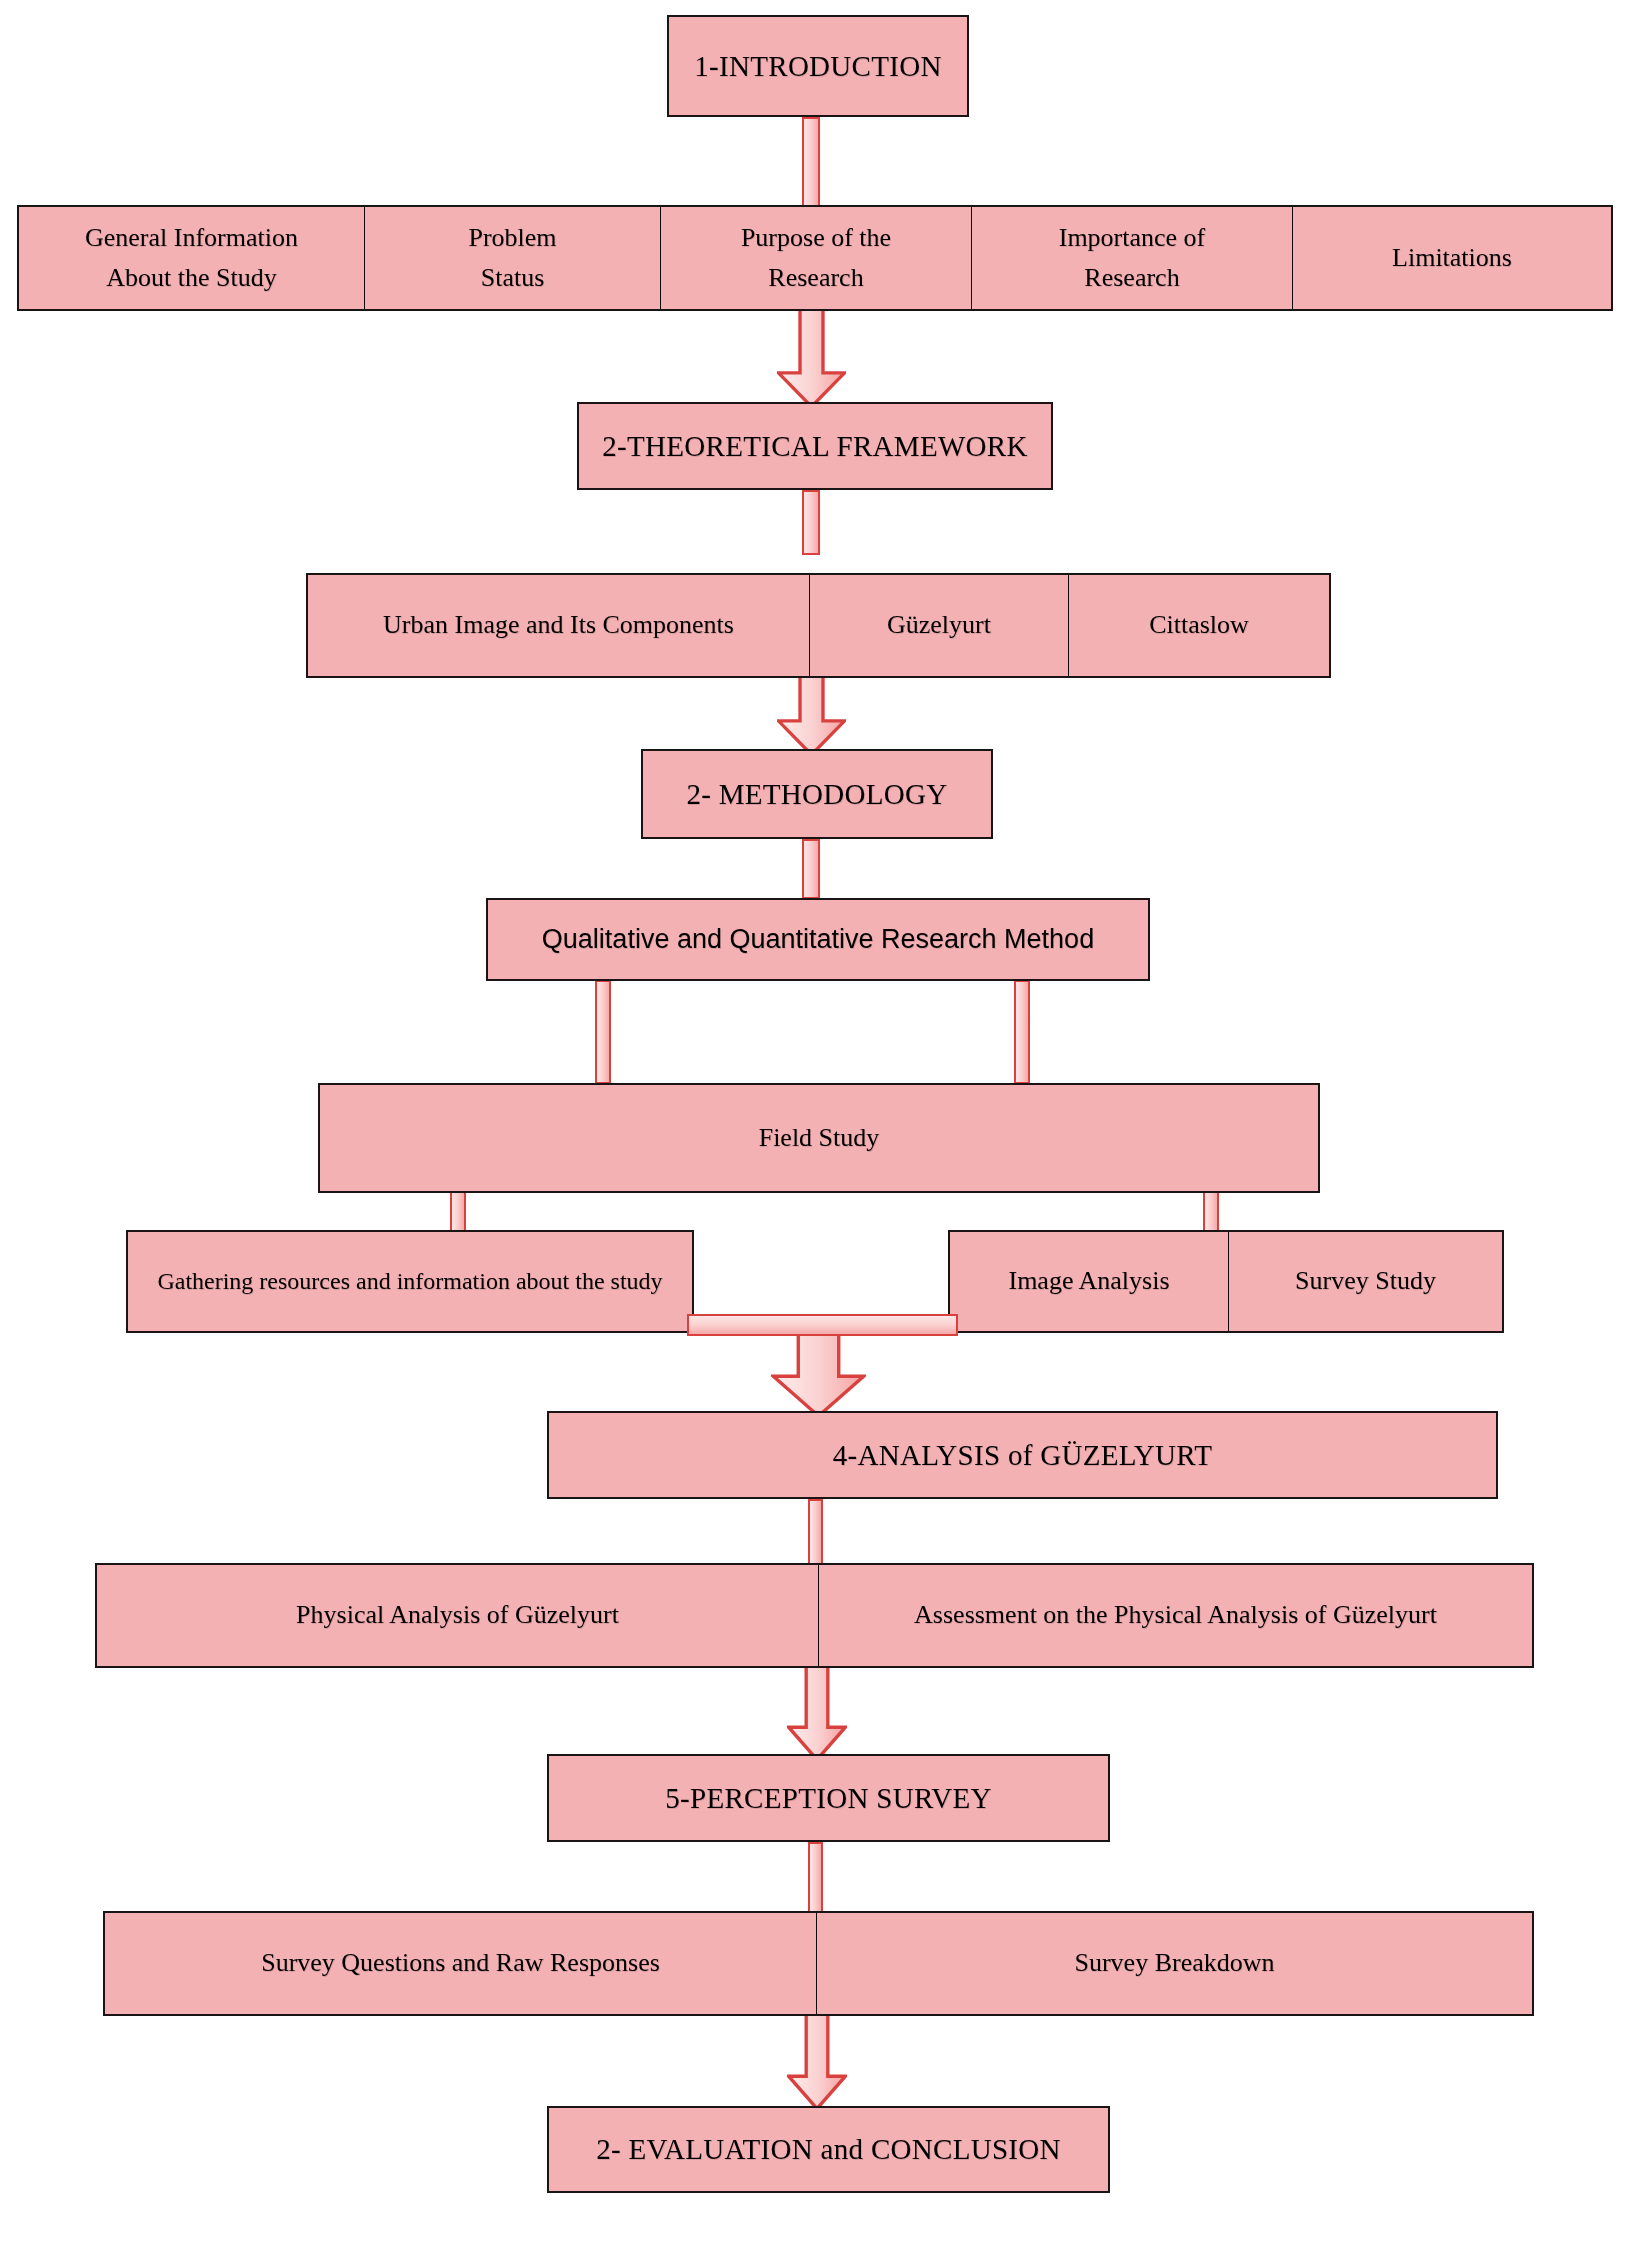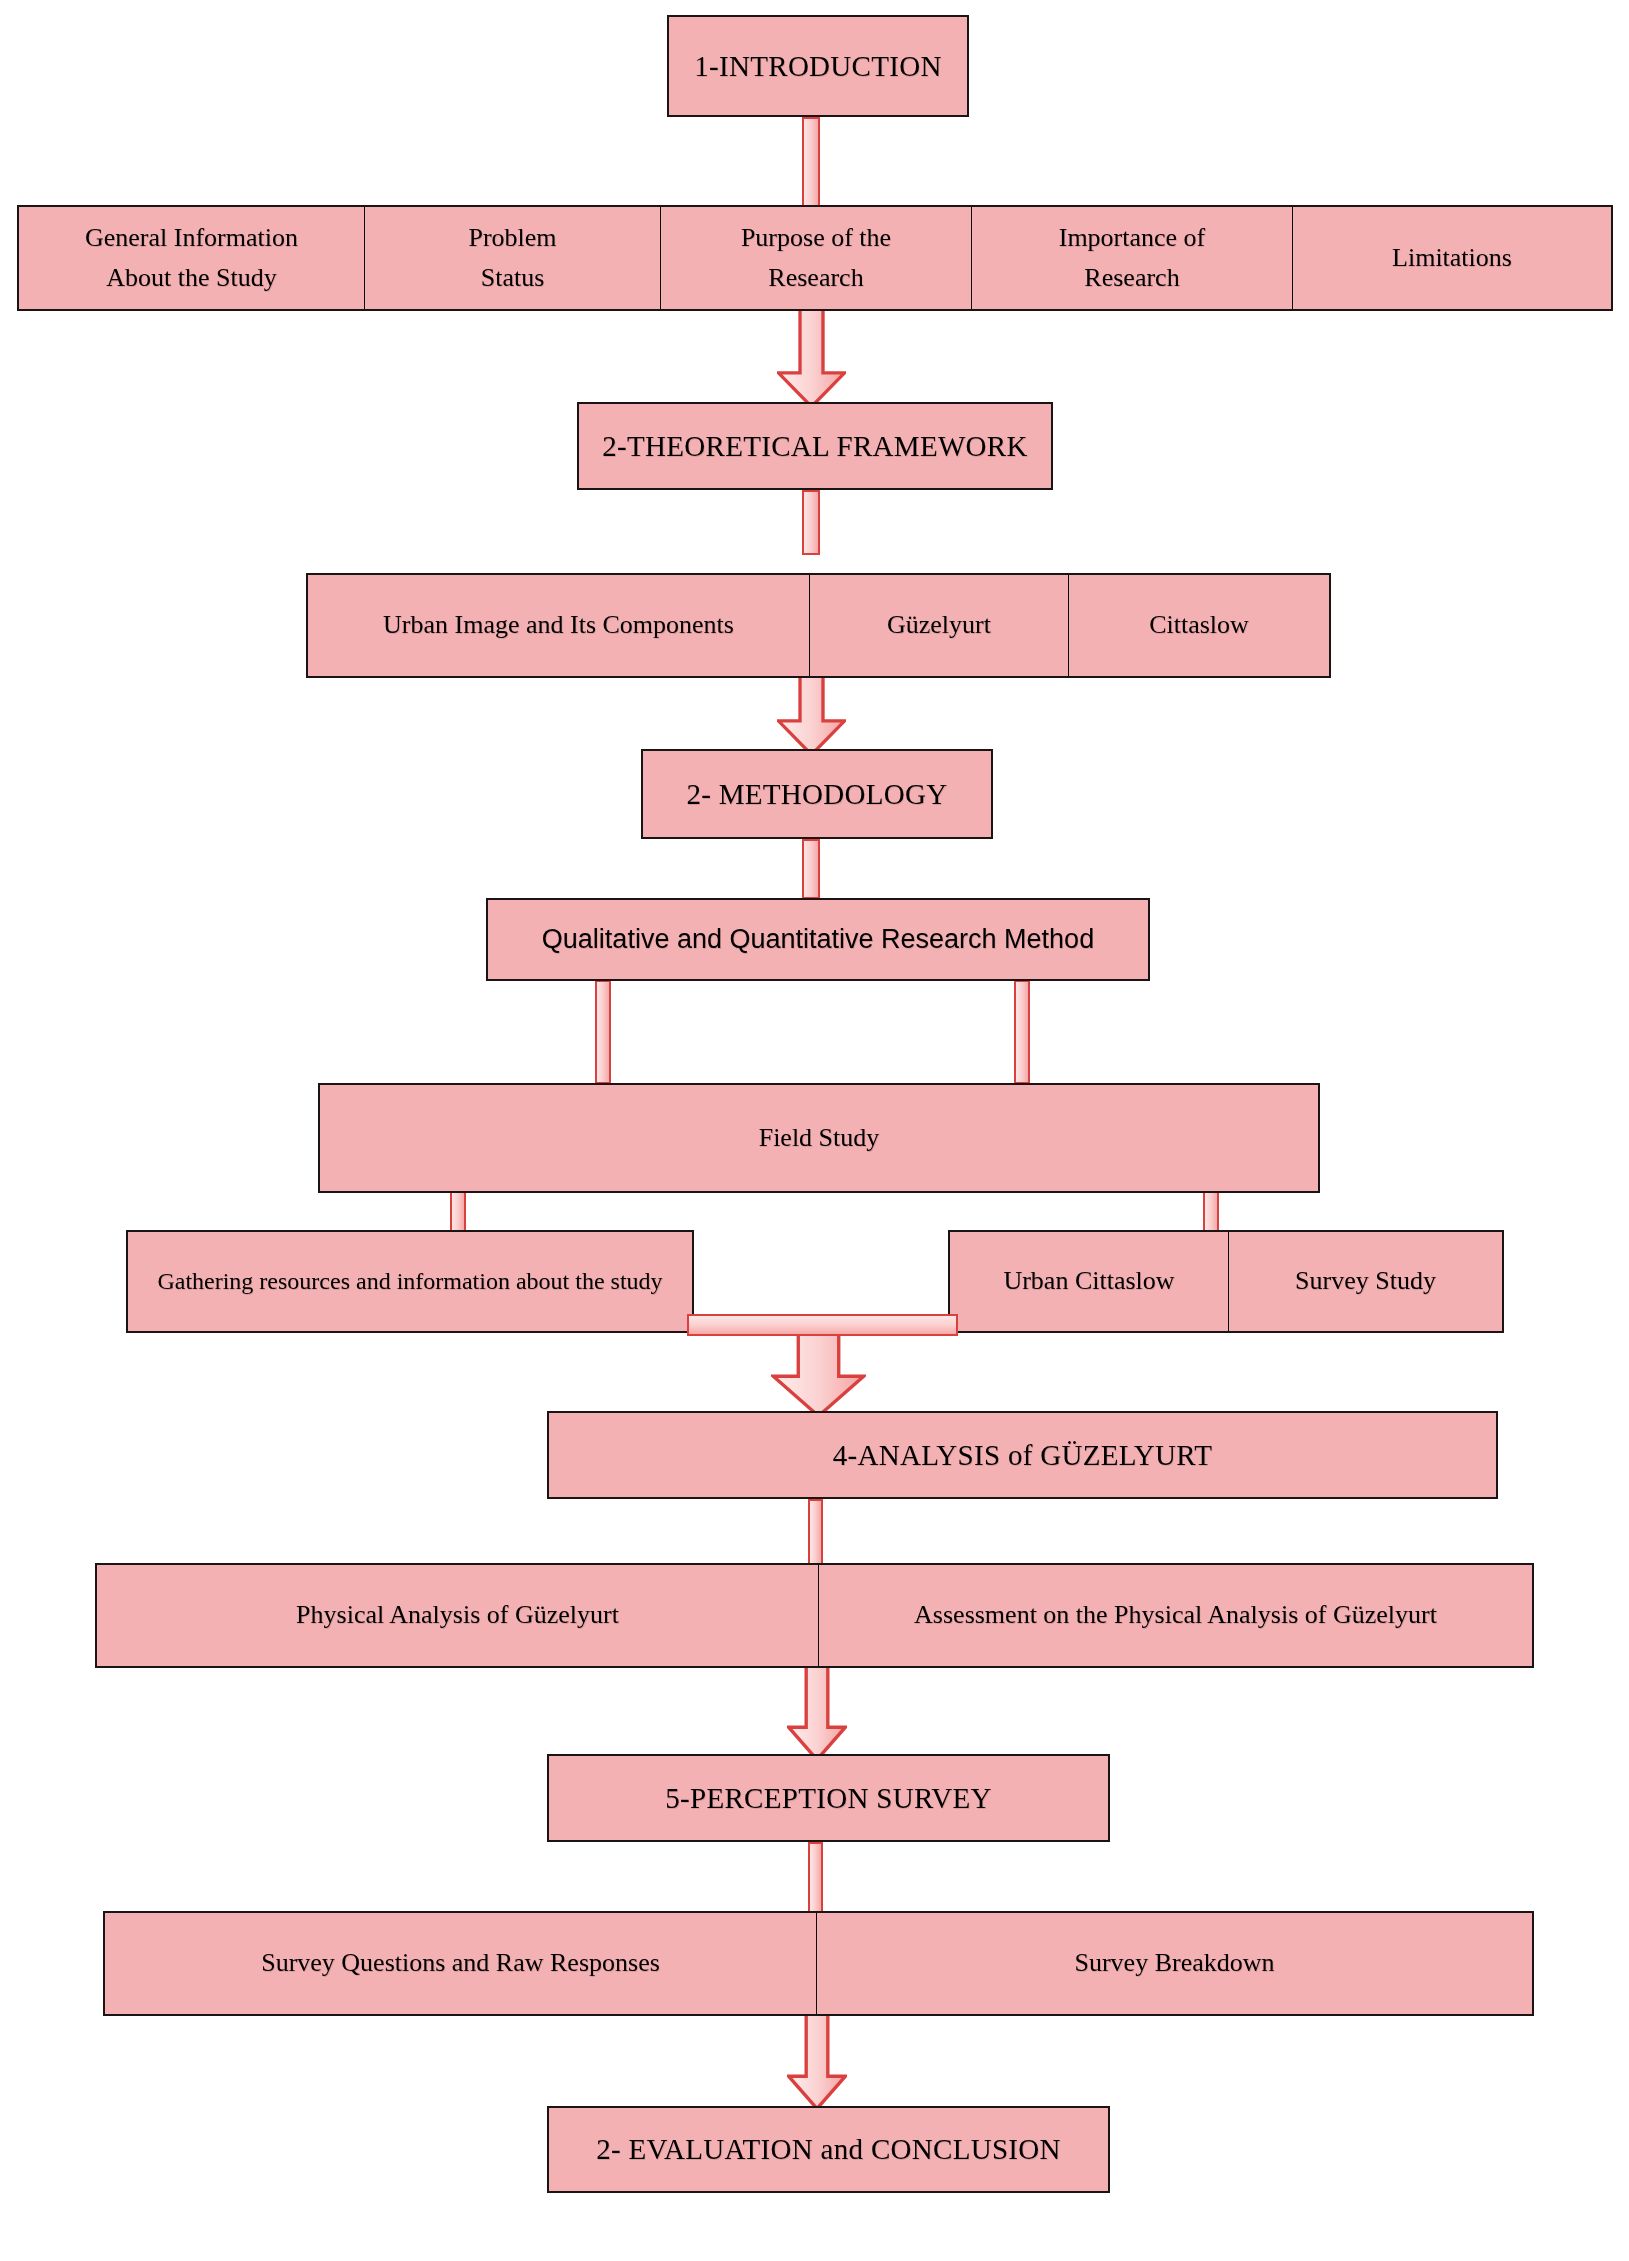--- a/index.html
+++ b/index.html
@@ -169,21 +169,21 @@
 
   <div class="conn" style="left:450px;top:1187px;width:16px;height:45px;"></div>
   <div class="conn" style="left:1203px;top:1187px;width:16px;height:45px;"></div>
 
   <div class="box t-sub-sm" style="left:126px;top:1230px;width:568px;height:103px;">
     <span class="txt">Gathering resources and information about the study</span>
   </div>
 
   <div class="row" style="left:948px;top:1230px;width:556px;height:103px;">
     <div class="cell t-sub" style="flex:0 0 279px;">
-      <span class="txt">Urban Cittaslow</span>
+      <span class="txt">Image Analysis</span>
     </div>
     <div class="cell t-sub" style="flex:1 1 auto;">
       <span class="txt">Survey Study</span>
     </div>
   </div>
 
   <div class="barconn" style="left:687px;top:1314px;width:271px;height:21.6px;"></div>
 
   <div class="arrow" style="left:771px;top:1329px;width:95px;height:89px;">
     <svg viewBox="0 0 140 132" width="95" height="89">

